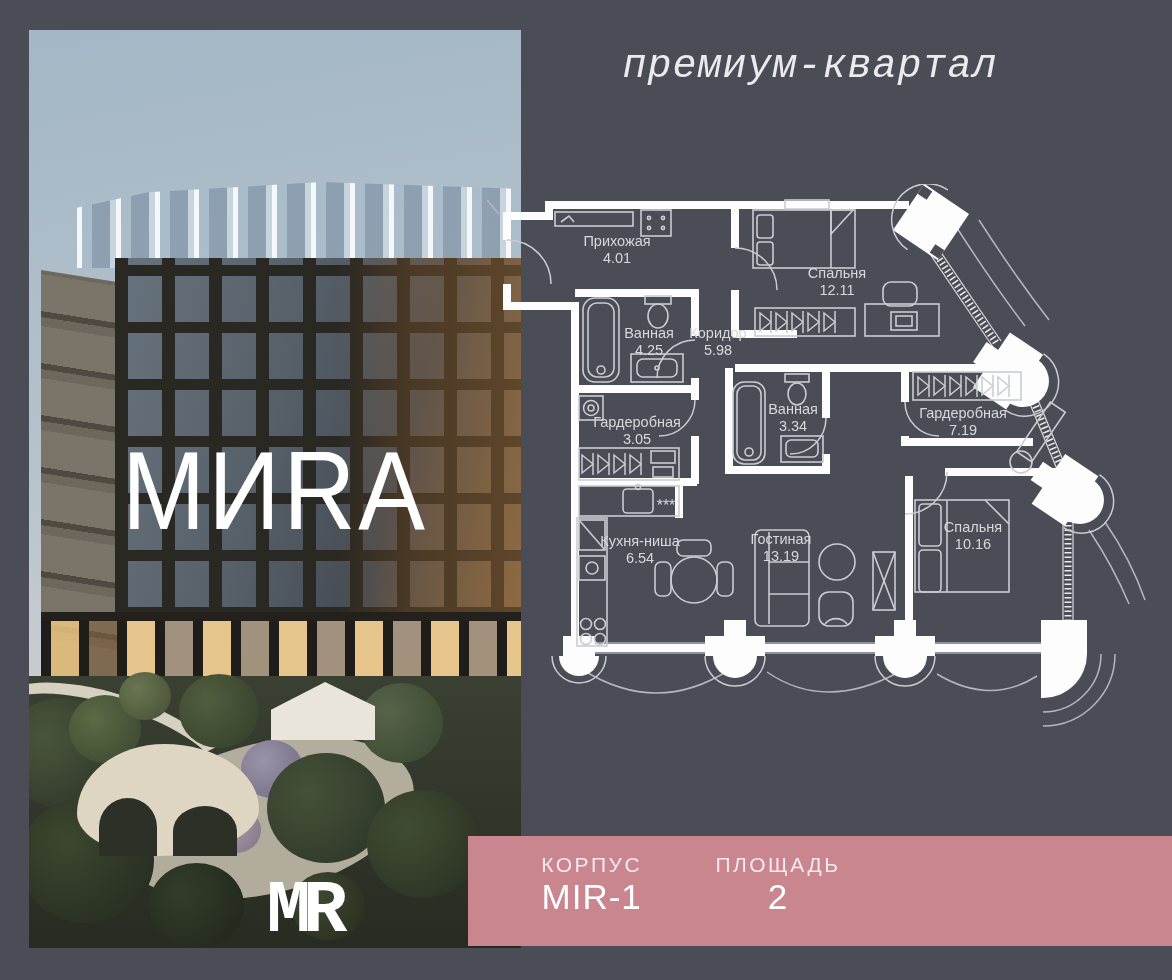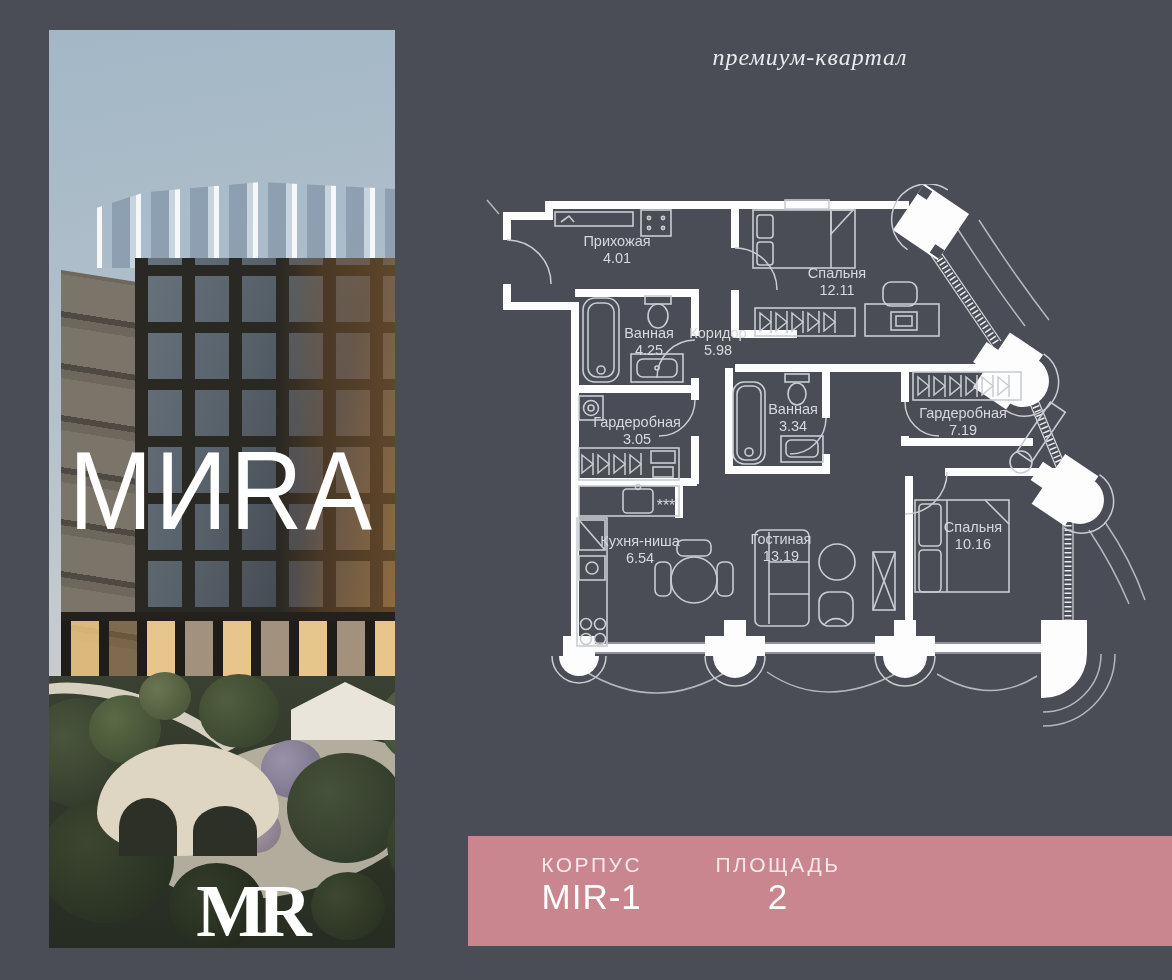--- a/index.html
+++ b/index.html
@@ -3,22 +3,22 @@
 <meta charset="utf-8">
 <style>
   html,body{margin:0;padding:0;}
   body{
     width:1172px;height:980px;position:relative;overflow:hidden;
     background:#4b4d56;
     font-family:"Liberation Sans",sans-serif;
   }
   
   .photo{
-    position:absolute;left:29px;top:30px;width:346px;height:918px;
-    overflow:hidden;background:#6d28d9;margin-left:20px;
+    position:absolute;left:29px;top:30px;width:492px;height:918px;
+    overflow:hidden;background:#6d28d9;
   }
   .sky{position:absolute;inset:0;
     background:linear-gradient(170deg,#a3b7c6 0%,#b4c1cb 40%,#c6cbd0 62%,#cfc9c2 78%);}
   .crown{
     position:absolute;left:48px;right:0;top:152px;height:86px;
     background:repeating-linear-gradient(90deg,
       rgba(255,255,255,.88) 0 5px, rgba(168,188,204,.55) 5px 15px,
       rgba(110,130,152,.5) 15px 33px, rgba(205,218,228,.8) 33px 39px);
     clip-path:polygon(0 30%,16% 12%,55% 0,100% 8%,100% 100%,0 100%);
   }
@@ -63,27 +63,27 @@
   }
   .wordmark{
     position:absolute;left:0;right:0;top:404px;text-align:center;
     color:#ffffff;font-size:100px;font-weight:300;letter-spacing:3px;
     transform:scaleY(1.12);transform-origin:top;
     font-family:"Liberation Sans",sans-serif;line-height:1;
   }
   .mr-logo{
     position:absolute;bottom:0px;left:calc(50% + 28px);transform:translateX(-50%);
     color:#ffffff;font-size:74px;font-weight:700;letter-spacing:-8px;line-height:1;
-    font-family:Liberation Serif, serif;
+    font-family:Liberation Mono, monospace;
   }
   
   .title{
     position:absolute;left:460px;top:44px;width:700px;text-align:center;
-    font-family:Liberation Serif, serif;font-style:italic;
-    font-size:24px;color:#ebebee;letter-spacing:1px;
+    font-family:Liberation Mono, monospace;font-style:italic;
+    font-size:40px;color:#ebebee;letter-spacing:1px;
   }
   
   .plan{position:absolute;left:485px;top:184px;width:680px;height:585px;}
   .plan svg{display:block;}
   
   .bar{
     position:absolute;left:468px;top:836px;width:803px;height:110px;
     background:#c9868f;
   }
   .col{position:absolute;top:0;height:100%;transform:translateX(-50%);text-align:center;}

